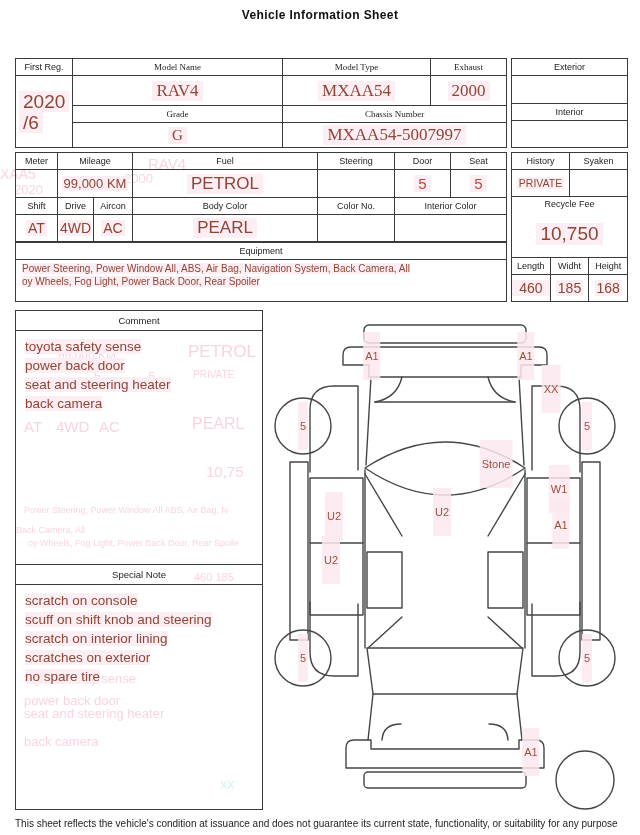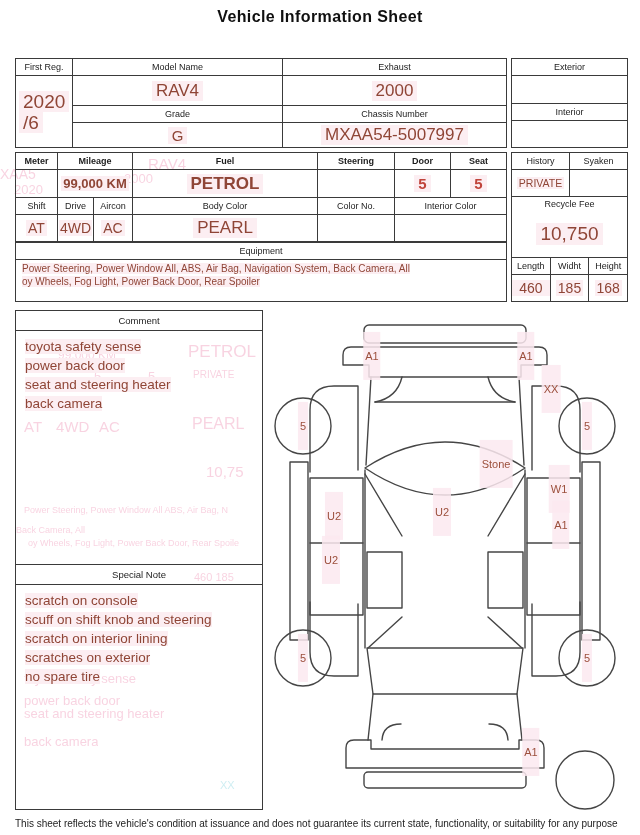--- a/index.html
+++ b/index.html
@@ -10,50 +10,50 @@
     --mk:#9c4f3c;
   }
   html,body{margin:0;padding:0;background:#e8e8e8;}
   .page{
     position:relative;width:640px;height:835px;background:#ffffff;
     font-family:"Liberation Sans","DejaVu Sans",sans-serif;color:#1c1c1c;
     overflow:hidden;margin:0 auto;
   }
   .title{
     position:absolute;left:0;top:8px;width:100%;text-align:center;
-    font-size:16px;font-weight:600;letter-spacing:.4px;color:#101010;
+    font-size:12px;font-weight:600;letter-spacing:.4px;color:#101010;
   }
   .box{position:absolute;border:1px solid var(--b);box-sizing:border-box;background:transparent;z-index:2;}
   .hd{font-size:9px;text-align:center;color:#1c1c1c;border-bottom:1px solid var(--b);
       height:16px;line-height:16px;overflow:hidden;white-space:nowrap;}
   .vl{flex:1;display:flex;align-items:center;justify-content:center;overflow:hidden;}
   .pv{background:var(--hl);color:var(--val);padding:0 4px;white-space:nowrap;}
   .cell{display:flex;flex-direction:column;box-sizing:border-box;overflow:hidden;}
   .bl{border-left:1px solid var(--b);}
-  .row{display:flex;box-sizing:border-box;}
+  .row{display:flex;box-sizing:border-box;font-family:Liberation Serif, serif;}
   
   .tA{left:15px;top:58px;width:492px;height:90px;display:flex;}
   .tA .first{width:57px;border-right:1px solid var(--b);}
   .tA .first .vl{flex-direction:column;align-items:flex-start;justify-content:center;padding-left:3px;}
   .tA .rt{flex:1;display:flex;flex-direction:column;}
   .tA .r1{height:47px;border-bottom:1px solid var(--b);}
   .tA .r2{flex:1;}
   .fs17{font-size:17px;} .fs19{font-size:19px;line-height:21px;} .fs15{font-size:15px;}
   .fs14{font-size:14px;} .fs13{font-size:13px;} .fs10{font-size:10.5px;}
   .fs20{font-size:21px;}
   
   .tB{left:511px;top:58px;width:117px;height:90px;display:flex;}
   .tB .cond{width:55px;border-right:1px solid var(--b);}
   .tB .ei{flex:1;display:flex;flex-direction:column;}
   .tB .sp{flex:1;}
   .hd.mid{border-top:1px solid var(--b);}
   
   .tC{left:15px;top:152px;width:492px;height:90px;display:flex;flex-direction:column;}
   .tC .band{display:flex;height:45px;box-sizing:border-box;}
-  .tC .b1{border-bottom:1px solid var(--b);font-weight:bold;}
+  .tC .b1{border-bottom:1px solid var(--b);}
   
   .tE{left:15px;top:242px;width:492px;height:60px;display:flex;flex-direction:column;}
   .tE .txt{flex:1;padding:2px 6px;font-size:10px;line-height:13px;color:var(--val);}
   .tE .txt span{background:var(--hl);display:inline;}
   
   .tD1{left:511px;top:152px;width:117px;height:45px;display:flex;}
   .tD1 .c{flex:1;}
   .tD2{left:511px;top:196px;width:117px;height:62px;display:flex;flex-direction:column;}
   .tD2 .hd2{font-size:9px;text-align:center;height:14px;line-height:15px;}
   .tD3{left:511px;top:257px;width:117px;height:45px;display:flex;}
@@ -122,20 +122,26 @@
       </div>
     </div>
     <div class="rt">
       <div class="row r1">
         <div class="cell" style="width:209px">
           <div class="hd">Model Name</div>
           <div class="vl fs17">
               <span class="pv">RAV4</span>
             </div>
         </div>
+        <div class="cell bl" style="width:148px">
+          <div class="hd">Model Type</div>
+          <div class="vl fs17">
+              <span class="pv">MXAA54</span>
+            </div>
+        </div>
         <div class="cell bl" style="flex:1">
           <div class="hd">Exhaust</div>
           <div class="vl fs17">
               <span class="pv">2000</span>
             </div>
         </div>
       </div>
       <div class="row r2" style="flex:1">
         <div class="cell" style="width:209px">
           <div class="hd">Grade</div>

